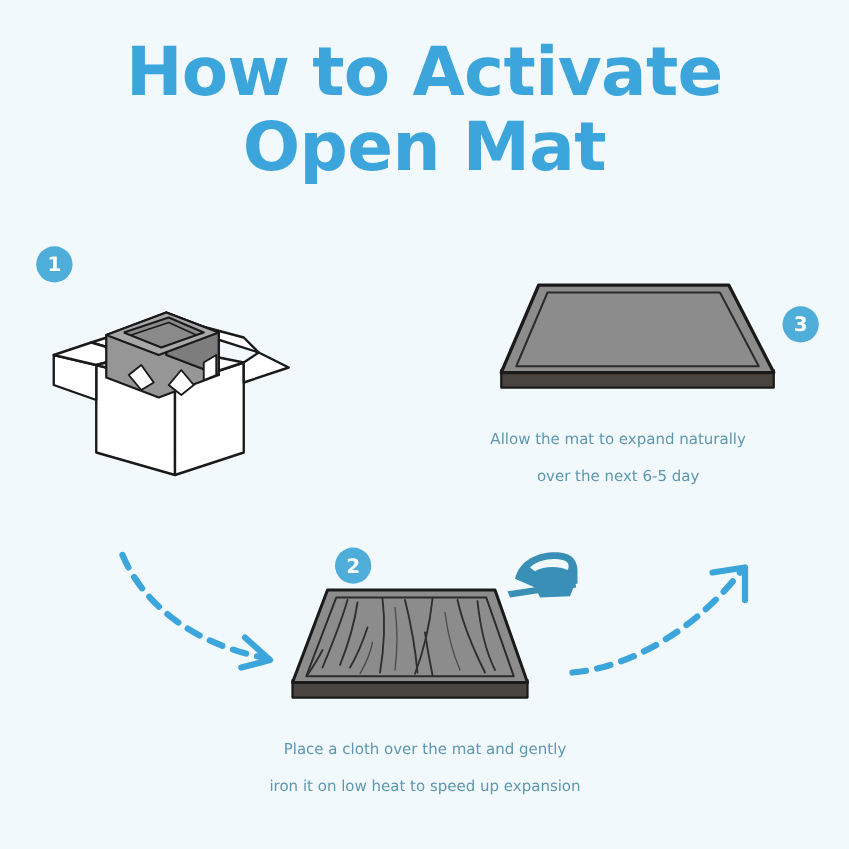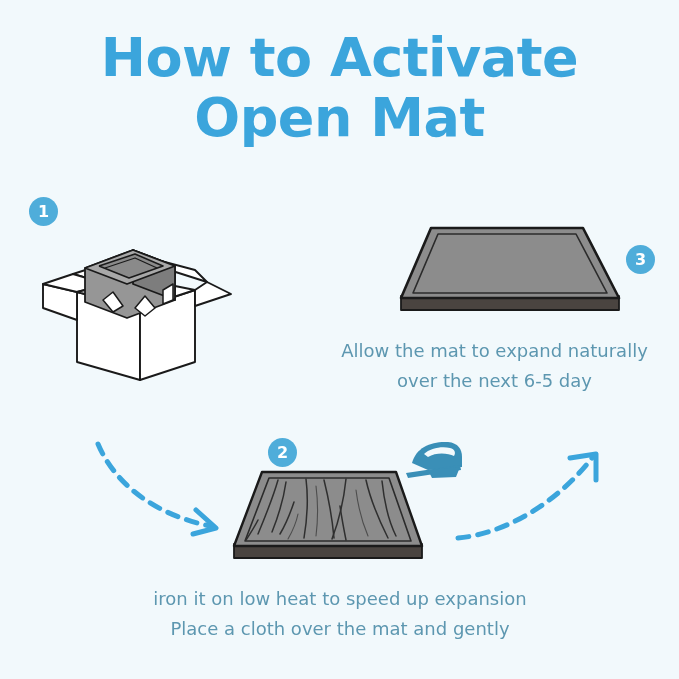--- a/index.html
+++ b/index.html
@@ -54,21 +54,21 @@
   }
   #badge-1 { left: 29px;  top: 197px; }
   #badge-2 { left: 268px; top: 438px; }
   #badge-3 { left: 626px; top: 245px; }
 
   
   .caption {
     position: absolute;
     color: #5d97b0;
     font-family: "DejaVu Sans", sans-serif;
-    font-size: 18px;
+    font-size: 12px;
     line-height: 30px;
     text-align: center;
     white-space: nowrap;
   }
   #caption-1 {
     left: 0;
     top: 398px;
     width: 262px;
   }
   #caption-3 {
@@ -185,22 +185,22 @@
       <path d="M30,33 L62,30 L58,40 L34,41 Z" fill="#3a8fb7"></path>
     </svg>
   </div>
 
   <svg class="illus" id="arrow-2" viewBox="0 0 165 105" width="165" height="105">
     <path d="M6,96 C52,92 104,62 140,16" fill="none" stroke="#3ba5dc" stroke-width="5" stroke-linecap="round" stroke-dasharray="11 9"></path>
     <path d="M118,16 L144,12 L144,38" fill="none" stroke="#3ba5dc" stroke-width="5" stroke-linecap="round" stroke-linejoin="round"></path>
   </svg>
 
   <div class="caption" id="caption-2">
+    <div>Place a cloth over the mat and gently</div>
     <div>iron it on low heat to speed up expansion</div>
-    <div>Place a cloth over the mat and gently</div>
   </div>
 
   <div class="badge" id="badge-3">3</div>
 
   <div class="illus" id="illus-mat3">
     <svg viewBox="0 0 230 100" width="230" height="100">
 
       <polygon points="6,76 224,76 224,90 6,90" fill="#4a4440" stroke="#1a1a1a" stroke-width="1.8" stroke-linejoin="round"></polygon>
 
       <polygon points="36,8 188,8 224,78 6,78" fill="#8c8c8c" stroke="#1a1a1a" stroke-width="2.6" stroke-linejoin="round"></polygon>

